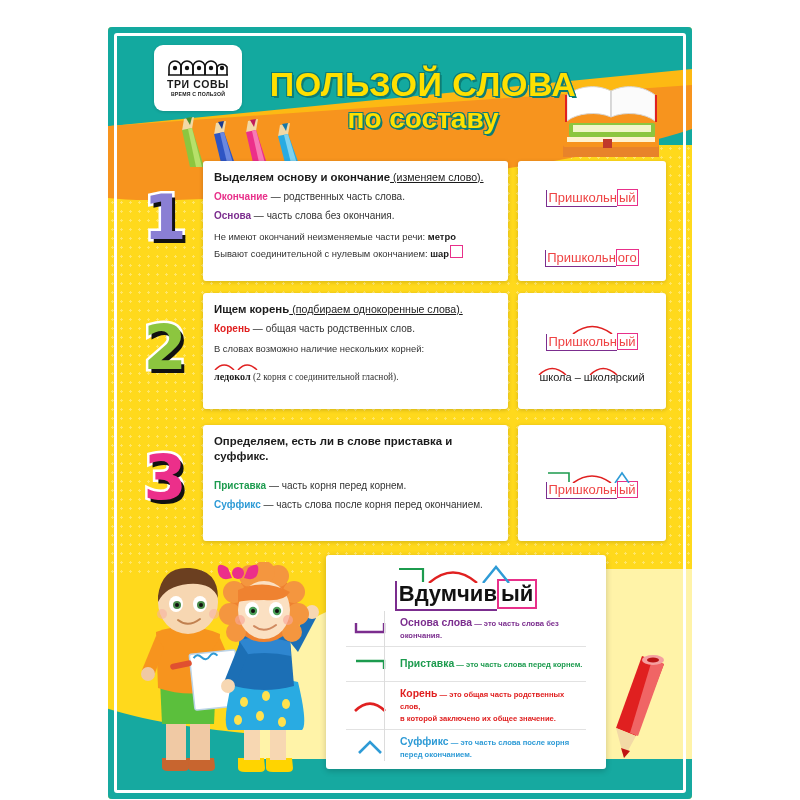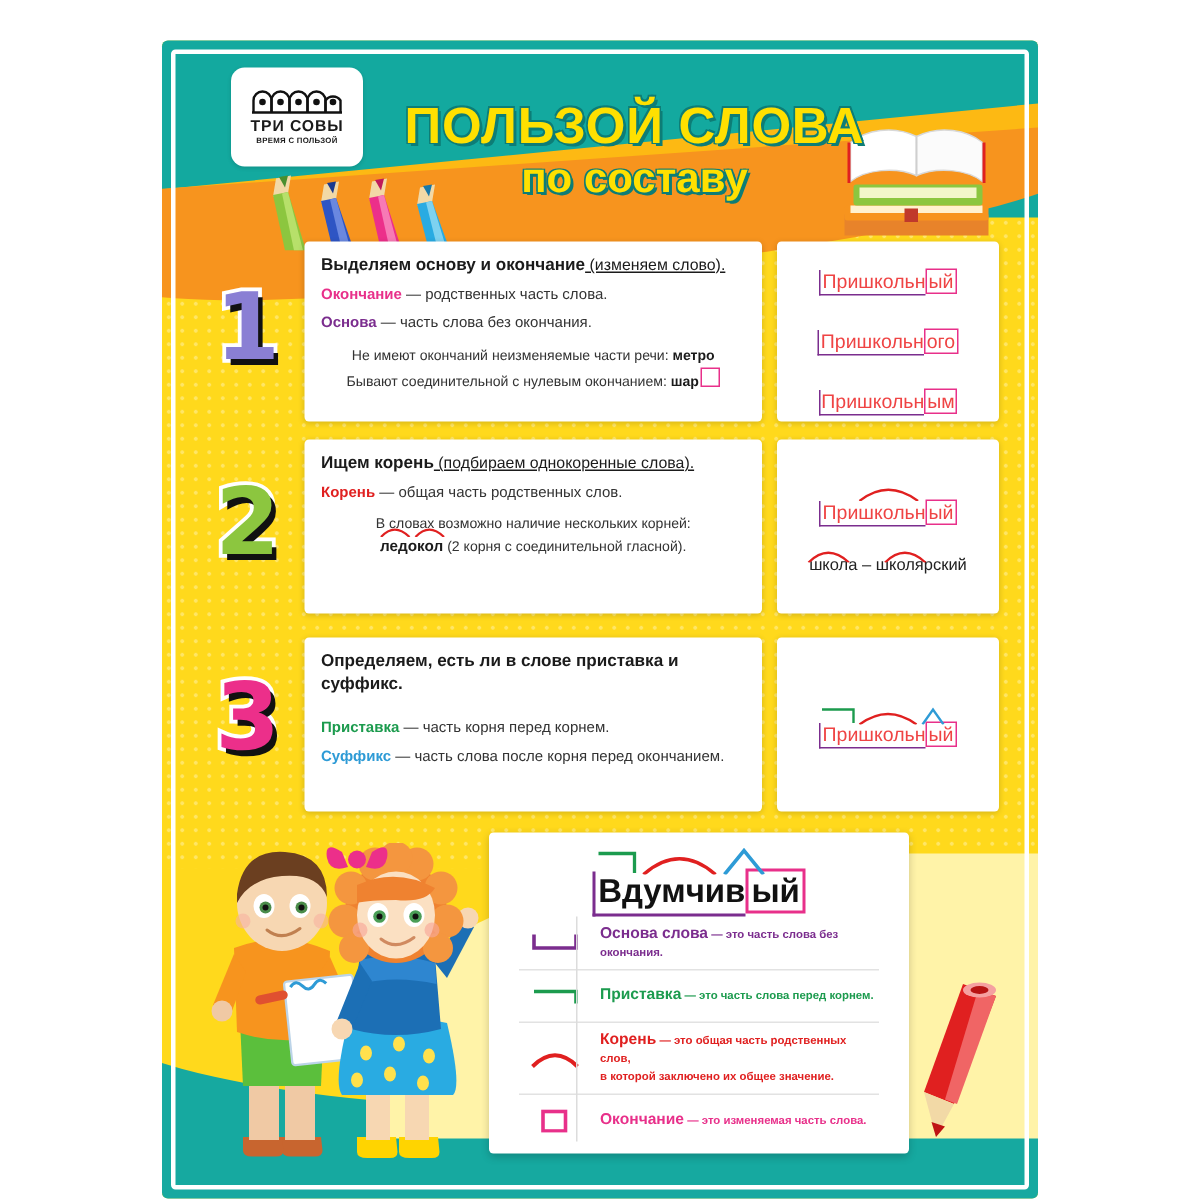--- a/index.html
+++ b/index.html
@@ -120,21 +120,21 @@
     font-family:"Liberation Sans",sans-serif;
   }
   .head .sub{font-weight:normal;font-size:10.6px;text-decoration:underline;}
   .line{font-size:10px;color:#333;line-height:1.45;margin-top:5px;}
   .line .kw{font-weight:bold;}
   .kw-pink{color:#e8308a;}
   .kw-purple{color:#7b2d8e;}
   .kw-red{color:#e02020;}
   .kw-green{color:#1c9b4e;}
   .kw-blue{color:#2e9bd6;}
-  .small{font-size:9.4px;color:#333;line-height:1.5;margin-top:6px;text-align:center;}
+  .small{font-size:9.4px;color:#333;line-height:1.5;margin-top:6px;}
   .b{font-weight:bold;color:#1b1b1b;}
 
   
   .zerobox{
     display:inline-block;width:11px;height:11px;
     border:1.6px solid #e8308a;vertical-align:-1px;margin-left:1px;
   }
 
   .mword{
     position:relative;display:inline-block;
@@ -377,35 +377,32 @@
     </div>
 
     <div class="card excard c1">
       <div style="display:flex;flex-direction:column;justify-content:space-around;height:100%;align-items:center;">
         <div class="mword">
           <span class="base">Пришкольн</span><span class="endbox">ый</span>
         </div>
         <div class="mword">
           <span class="base">Пришкольн</span><span class="endbox">ого</span>
         </div>
-        <div class="mword">
-          <span class="base">Пришкольн</span><span class="endbox">ым</span>
-        </div>
       </div>
     </div>
 
     <div class="card txtcard c2">
       <div class="head">
         <span>Ищем корень</span><span class="sub"> (подбираем однокоренные слова).</span>
       </div>
       <div class="line">
         <span class="kw kw-red">Корень</span><span> — </span><span>общая часть родственных слов.</span>
       </div>
       <div class="small">В словах возможно наличие нескольких корней:</div>
-      <div class="small" style="margin-top:1px;position:relative;">
+      <div class="small" style="margin-top:13px;position:relative;font-family:Liberation Serif, serif;">
         <span style="position:relative;display:inline-block;font-weight:bold;font-size:10.2px;color:#1b1b1b;padding-top:0;">
           <svg width="46" height="8" style="position:absolute;left:0;top:-7px;">
             <path d="M1 8 Q10 -2 20 8" stroke="#e02020" stroke-width="1.5" fill="none"></path>
             <path d="M24 8 Q33 -2 43 8" stroke="#e02020" stroke-width="1.5" fill="none"></path>
           </svg>
           <span>ледокол</span>
         </span><span> (2 корня с соединительной гласной).</span>
       </div>
     </div>
 
@@ -492,30 +489,31 @@
             <svg width="34" height="14">
                 <path d="M2 13 Q17 -2 32 13" stroke="#e02020" stroke-width="2.6" fill="none"></path>
               </svg>
           </div>
           <div class="ltxt">
             <span class="lname d-red">Корень</span><span class="ldesc d-red"> — </span><span class="ldesc d-red" style="white-space:pre-line">это общая часть родственных слов,
 в которой заключено их общее значение.</span>
           </div>
         </div>
 
-
         <div class="lrow">
           <div class="lsym">
-            <svg width="34" height="16">
-                <rect x="9" y="2" width="15" height="13" stroke="#e8308a" stroke-width="2.4" fill="none"></rect>
+            <svg width="34" height="14">
+                <path d="M6 13 L17 2 L28 13" stroke="#2e9bd6" stroke-width="2.6" fill="none"></path>
               </svg>
           </div>
           <div class="ltxt">
-            <span class="lname d-pink">Окончание</span><span class="ldesc d-pink"> — </span><span class="ldesc d-pink">это изменяемая часть слова.</span>
-          </div>
-        </div>
+            <span class="lname d-blue">Суффикс</span><span class="ldesc d-blue"> — </span><span class="ldesc d-blue" style="white-space:pre-line">это часть слова после корня
+перед окончанием.</span>
+          </div>
+        </div>
+
       </div>
       <div class="vline"></div>
     </div>
 
     <div class="innerline"></div>
   </div>
 </div>
 
 </body></html>

